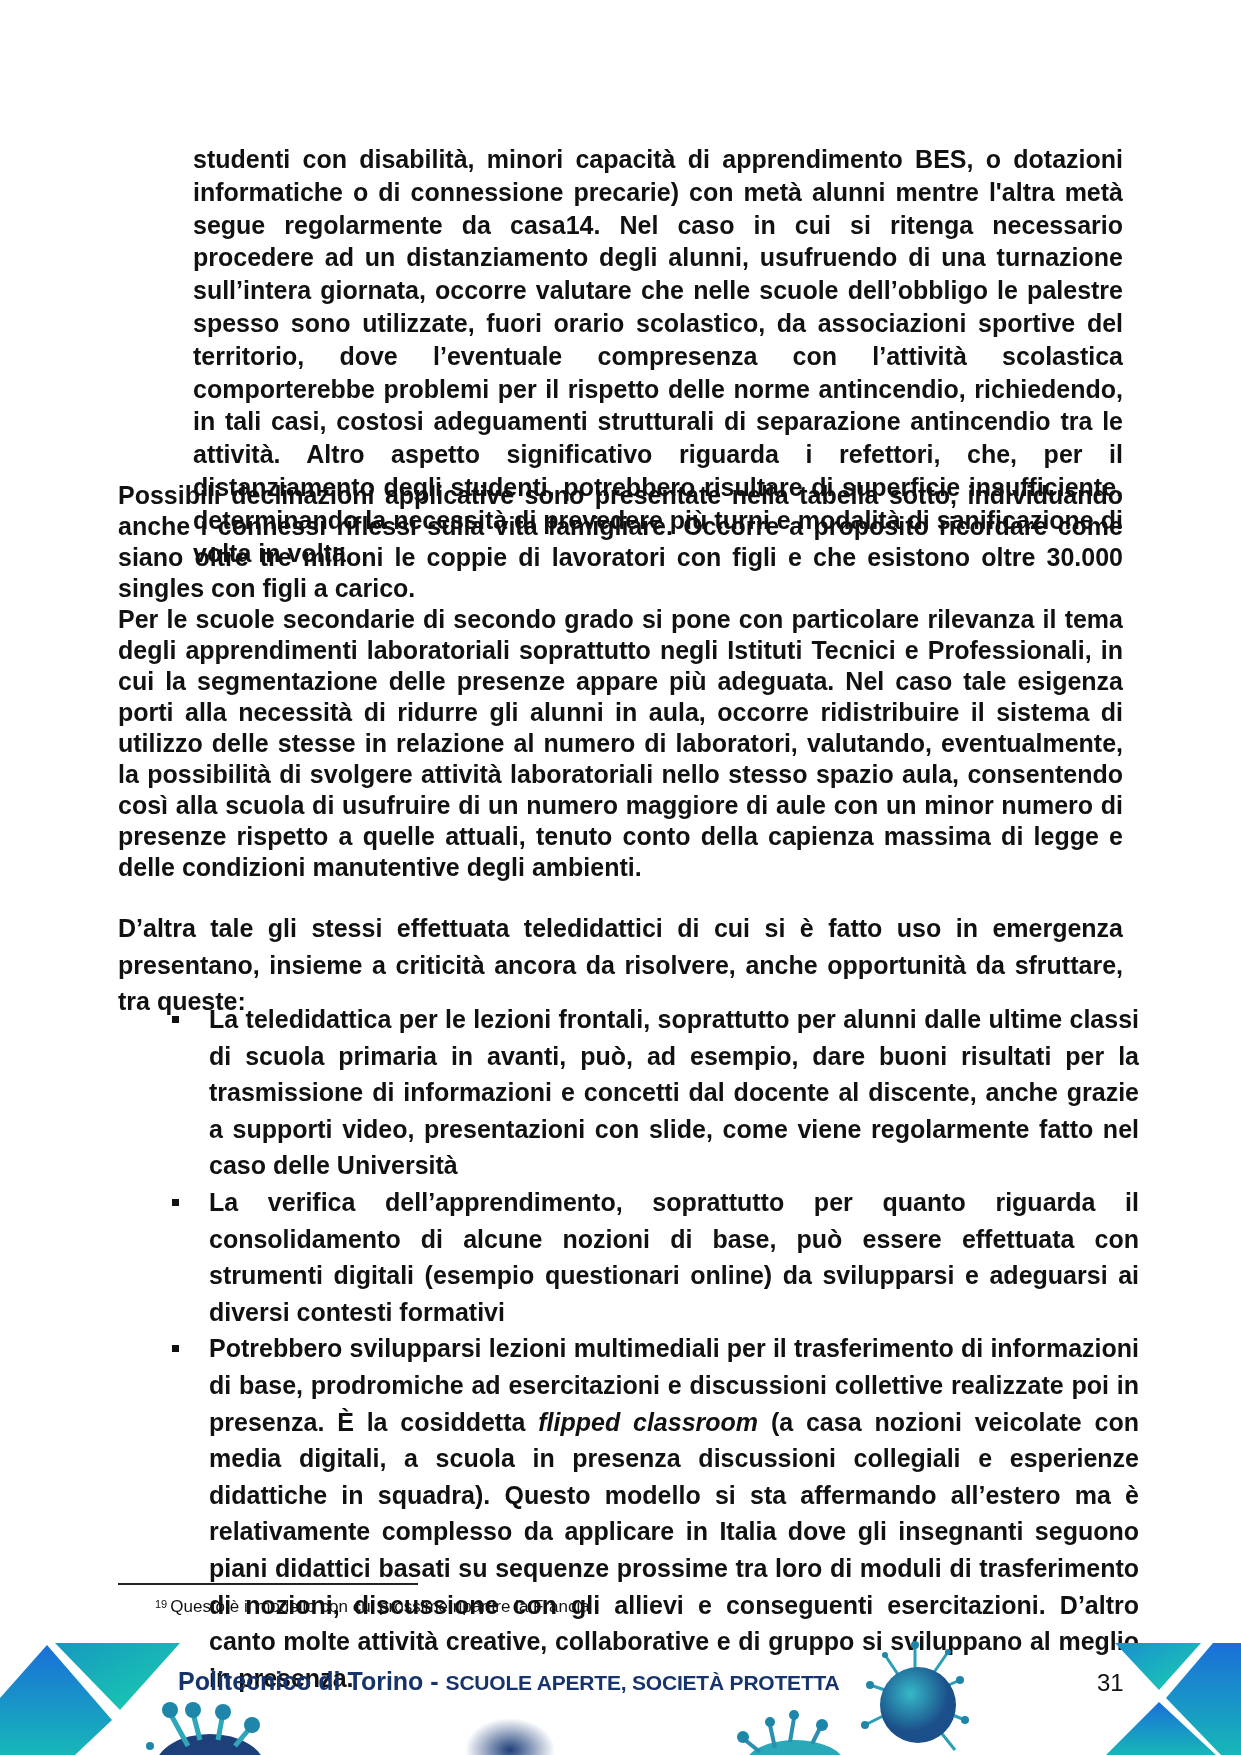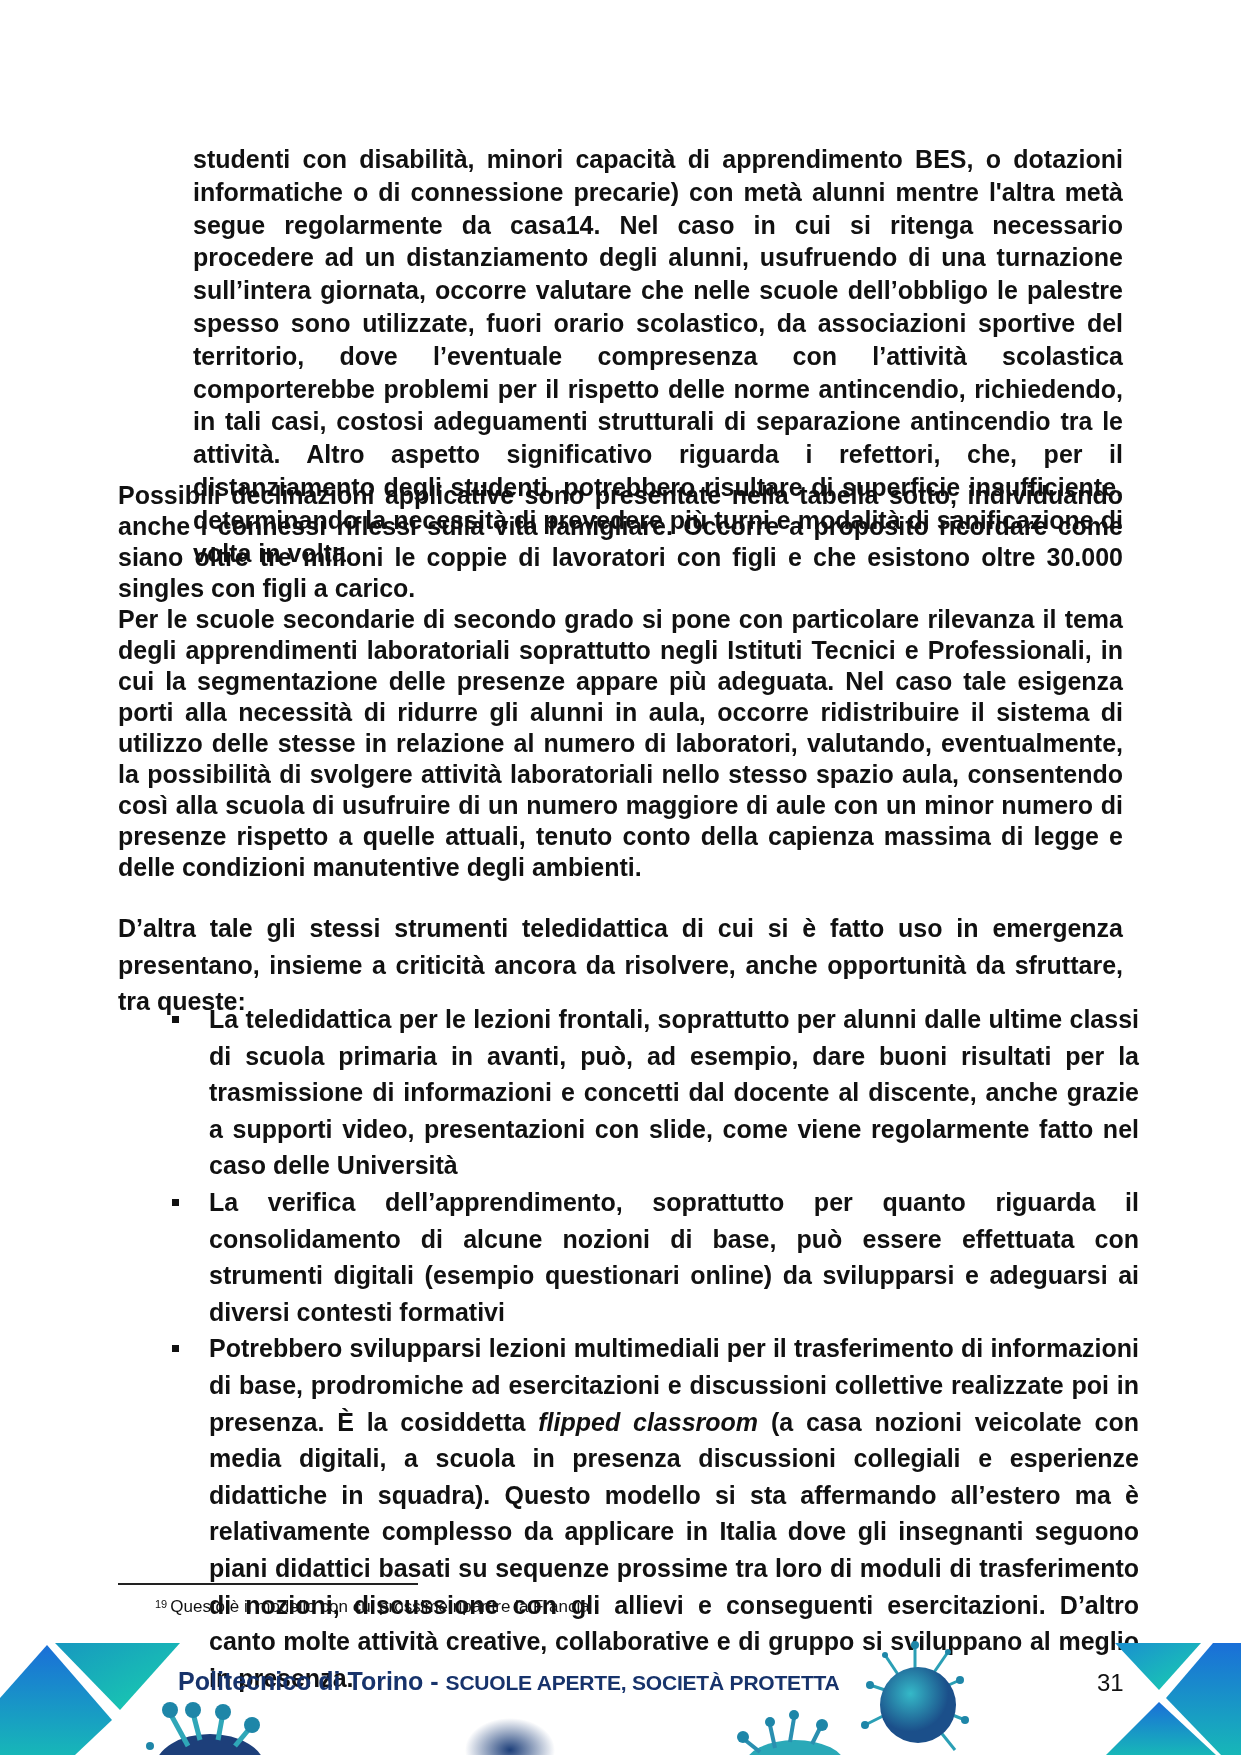--- a/index.html
+++ b/index.html
@@ -31,21 +31,21 @@
   <div class="text indented">
     <span>studenti con disabilità, minori capacità di apprendimento BES, o dotazioni informatiche o di connessione precarie) con metà alunni mentre l'altra metà segue regolarmente da casa14. Nel caso in cui si ritenga necessario procedere ad un distanziamento degli alunni, usufruendo di una turnazione sull’intera giornata, occorre valutare che nelle scuole dell’obbligo le palestre spesso sono utilizzate, fuori orario scolastico, da associazioni sportive del territorio, dove l’eventuale compresenza con l’attività scolastica comporterebbe problemi per il rispetto delle norme antincendio, richiedendo, in tali casi, costosi adeguamenti strutturali di separazione antincendio tra le attività. Altro aspetto significativo riguarda i refettori, che, per il distanziamento degli studenti, potrebbero risultare di superficie insufficiente, determinando la necessità di prevedere più turni e modalità di sanificazione di volta in volta.</span>
   </div>
 
   <div class="text body-block p1">
     <div>Possibili declinazioni applicative sono presentate nella tabella sotto, individuando anche i connessi riflessi sulla vita famigliare. Occorre a proposito ricordare come siano oltre tre milioni le coppie di lavoratori con figli e che esistono oltre 30.000 singles con figli a carico.</div>
     <div>Per le scuole secondarie di secondo grado si pone con particolare rilevanza il tema degli apprendimenti laboratoriali soprattutto negli Istituti Tecnici e Professionali, in cui la segmentazione delle presenze appare più adeguata. Nel caso tale esigenza porti alla necessità di ridurre gli alunni in aula, occorre ridistribuire il sistema di utilizzo delle stesse in relazione al numero di laboratori, valutando, eventualmente, la possibilità di svolgere attività laboratoriali nello stesso spazio aula, consentendo così alla scuola di usufruire di un numero maggiore di aule con un minor numero di presenze rispetto a quelle attuali, tenuto conto della capienza massima di legge e delle condizioni manutentive degli ambienti.</div>
   </div>
 
   <div class="text body-block p3">
-    <span>D’altra tale gli stessi </span><b>strumenti teledidattica</b><span> di cui si è fatto uso in emergenza presentano, insieme a criticità ancora da risolvere, anche opportunità da sfruttare, tra queste:</span>
+    <span>D’altra tale gli stessi </span><b>effettuata teledidattici</b><span> di cui si è fatto uso in emergenza presentano, insieme a criticità ancora da risolvere, anche opportunità da sfruttare, tra queste:</span>
   </div>
 
   <ul class="text bullets" style="top:985px;">
     <li>
       <span class="bullet-mark"></span>
       <span>La teledidattica per le lezioni frontali, soprattutto per alunni dalle ultime classi di scuola primaria in avanti, può, ad esempio, dare buoni risultati per la trasmissione di informazioni e concetti dal docente al discente, anche grazie a supporti video, presentazioni con slide, come viene regolarmente fatto nel caso delle Università</span>
     </li>
     <li>
       <span class="bullet-mark"></span>
       <span>La verifica dell’apprendimento, soprattutto per quanto riguarda il consolidamento di alcune nozioni di base, può essere effettuata con strumenti digitali (esempio questionari online) da svilupparsi e adeguarsi ai diversi contesti formativi</span>

